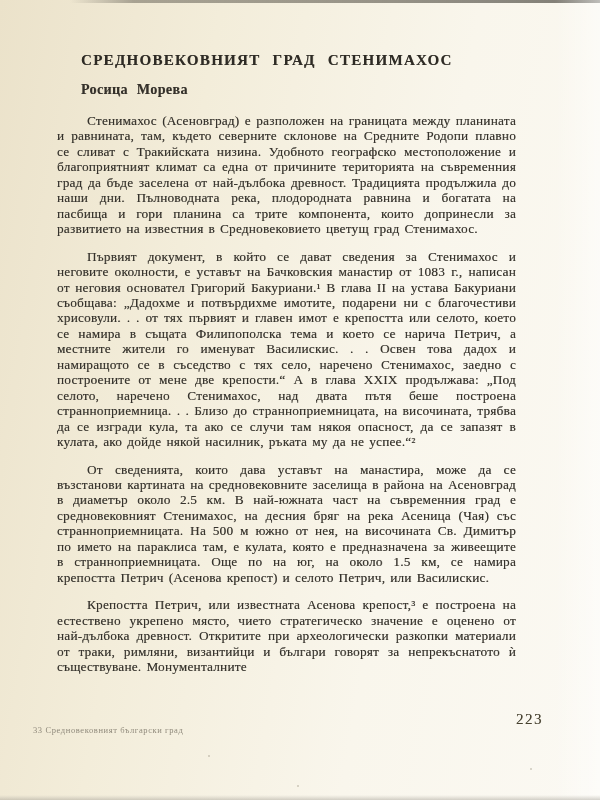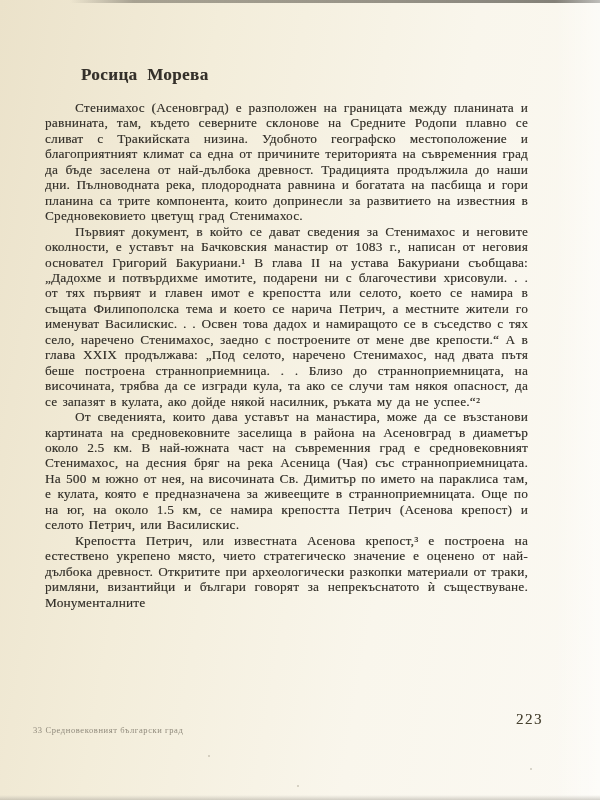--- a/index.html
+++ b/index.html
@@ -59,32 +59,32 @@
     margin: 0 0 0 36px;
     font-size: 15px;
     font-weight: bold;
     letter-spacing: 1.3px;
     word-spacing: 7px;
     color: #2e2b25;
     text-shadow: 0.3px 0.3px 0.6px rgba(55,50,40,0.5);
   }
   .author {
     margin: 13px 0 0 36px;
-    font-size: 17px;
+    font-size: 14px;
     font-weight: bold;
     word-spacing: 5px;
     letter-spacing: 0.4px;
     color: #34302a;
     text-shadow: 0.3px 0.3px 0.6px rgba(55,50,40,0.45);
   }
   .body-text {
     margin-top: 15px;
   }
   .body-text p {
-    margin: 0;
+    margin: 12px;
     text-indent: 30px;
     text-align: justify;
     font-size: 13.2px;
     line-height: 15.45px;
     letter-spacing: 0.25px;
     word-spacing: 1.5px;
     text-shadow: 0.3px 0.3px 0.55px rgba(60,55,45,0.5);
   }
   .signature-mark {
     position: absolute;
@@ -115,20 +115,21 @@
 <div class="scan-page">
 
   <div class="edge-top"></div>
   <div class="edge-right"></div>
   <div class="edge-bottom"></div>
   <div class="speck s1"></div>
   <div class="speck s2"></div>
   <div class="speck s3"></div>
 
   <div class="content">
+    <h1 class="title">СРЕДНОВЕКОВНИЯТ ГРАД СТЕНИМАХОС</h1>
     <div class="author">Росица Морева</div>
     <div class="body-text">
       <p>Стенимахос (Асеновград) е разположен на границата между планината и равнината, там, където северните склонове на Средните Родопи плавно се сливат с Тракийската низина. Удобното географско местоположение и благоприятният климат са една от причините територията на съвременния град да бъде заселена от най-дълбока древност. Традицията продължила до наши дни. Пълноводната река, плодородната равнина и богатата на пасбища и гори планина са трите компонента, които допринесли за развитието на известния в Средновековието цветущ град Стенимахос.</p>
       <p>Първият документ, в който се дават сведения за Стенимахос и неговите околности, е уставът на Бачковския манастир от 1083 г., написан от неговия основател Григорий Бакуриани.¹ В глава II на устава Бакуриани съобщава: „Дадохме и потвърдихме имотите, подарени ни с благочестиви хрисовули. . . от тях първият и главен имот е крепостта или селото, което се намира в същата Филипополска тема и което се нарича Петрич, а местните жители го именуват Василискис. . . Освен това дадох и намиращото се в съседство с тях село, наречено Стенимахос, заедно с построените от мене две крепости.“ А в глава XXIX продължава: „Под селото, наречено Стенимахос, над двата пътя беше построена странноприемница. . . Близо до странноприемницата, на височината, трябва да се изгради кула, та ако се случи там някоя опасност, да се запазят в кулата, ако дойде някой насилник, ръката му да не успее.“²</p>
       <p>От сведенията, които дава уставът на манастира, може да се възстанови картината на средновековните заселища в района на Асеновград в диаметър около 2.5 км. В най-южната част на съвременния град е средновековният Стенимахос, на десния бряг на река Асеница (Чая) със странноприемницата. На 500 м южно от нея, на височината Св. Димитър по името на параклиса там, е кулата, която е предназначена за живеещите в странноприемницата. Още по на юг, на около 1.5 км, се намира крепостта Петрич (Асенова крепост) и селото Петрич, или Василискис.</p>
       <p>Крепостта Петрич, или известната Асенова крепост,³ е построена на естествено укрепено място, чието стратегическо значение е оценено от най-дълбока древност. Откритите при археологически разкопки материали от траки, римляни, византийци и българи говорят за непрекъснатото ѝ съществуване. Монументалните</p>
     </div>
   </div>
 
   <div class="signature-mark">33 Средновековният български град</div>

